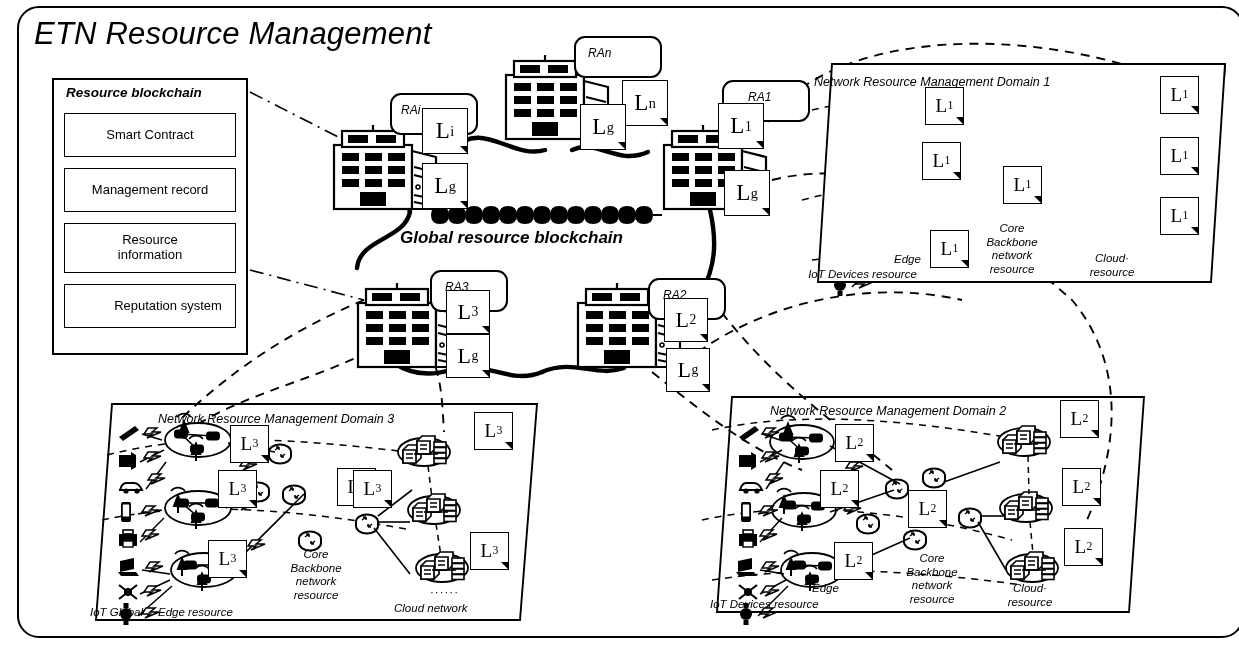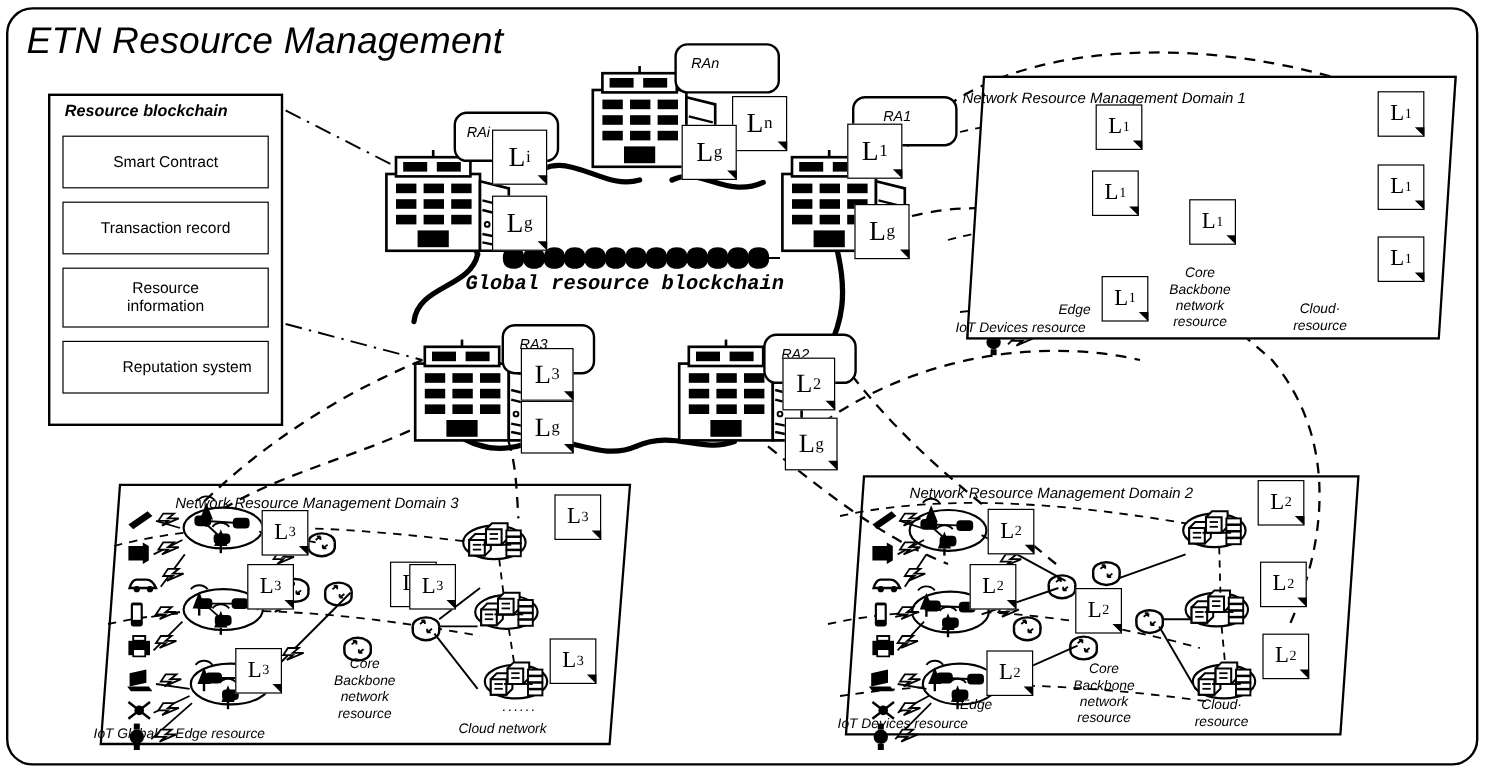--- a/index.html
+++ b/index.html
@@ -1,19 +1,19 @@
 <!DOCTYPE html>
 <html><head>
 <meta charset="utf-8">
 <title>ETN Resource Management</title>
 <style>
   html,body{margin:0;padding:0;background:#ffffff;}
   body{width:1239px;height:650px;overflow:hidden;
        font-family:"Liberation Sans","DejaVu Sans",sans-serif;color:#000;}
-  #stage{position:relative;width:1110px;height:650px;}
+  #stage{position:relative;width:1110px;height:650px;margin-left:12px;}
   #stage svg.layer{position:absolute;left:0;top:0;width:1239px;height:650px;}
   .txt{position:absolute;white-space:pre;font-style:italic;color:#000;}
 
   
   .frame{position:absolute;left:5px;top:6px;width:1227px;height:632px;
          border:2px solid #000;border-radius:22px;box-sizing:border-box;}
 
   
   .title{left:22px;top:16px;font-size:31px;font-style:italic;font-weight:400;
          letter-spacing:.2px;}
@@ -39,21 +39,21 @@
   
   .ra-bubble{position:absolute;border:2px solid #000;border-radius:11px;background:#fff;
              box-sizing:border-box;}
   .ra-name{position:absolute;font-size:12px;font-style:italic;font-weight:500;}
 
   
   .plate{position:absolute;border:1.7px solid #000;background:#fff;box-sizing:border-box;}
   .dm-title{position:absolute;font-size:12.5px;font-style:italic;font-weight:500;}
   .dm-cap{position:absolute;font-size:11.5px;font-style:italic;text-align:center;
           line-height:1.18;}
-  .gl-label{position:absolute;font-size:17px;font-weight:bold;font-style:italic;font-family:Liberation Mono, monospace;}
+  .gl-label{position:absolute;font-size:17px;font-weight:bold;font-style:italic;}
 </style>
 </head>
 <body>
 
 <div id="stage">
 
   <div class="frame"></div>
 
   <div class="txt title">ETN Resource Management</div>
 
@@ -505,21 +505,21 @@
           <use href="#srvstack" x="16" y="2"></use>
         <line x1="-10" y1="2" x2="14" y2="2" stroke="#000" stroke-width="1.5"></line>
       </g>
       <path d="M1016,456 L1017,494 M1018,522 L1021,554" stroke="#000" stroke-width="1.5" stroke-dasharray="6,5" fill="none"></path>
     </g>
   </svg>
 
   <div class="rb-panel"></div>
   <div class="txt rb-title">Resource blockchain</div>
   <div class="rb-item" style="top:113px;height:44px;">Smart Contract</div>
-  <div class="rb-item" style="top:168px;height:44px;">Transaction record</div>
+  <div class="rb-item" style="top:168px;height:44px;">Management record</div>
   <div class="rb-item" style="top:223px;height:50px;white-space:pre-line;">Resource
 information</div>
   <div class="rb-item" style="top:284px;height:44px;padding-left:36px;">Reputation system</div>
 
   <div class="txt gl-label" style="left:388px;top:228px;">Global resource blockchain</div>
 
   <div class="ra-bubble" style="left:378px;top:93px;width:88px;height:42px;"></div>
   <div class="txt ra-name" style="left:389px;top:103px;">RAi</div>
   <div class="note" style="left:410px;top:108px;width:46px;height:46px;font-size:23px;">
     <span>L</span>

